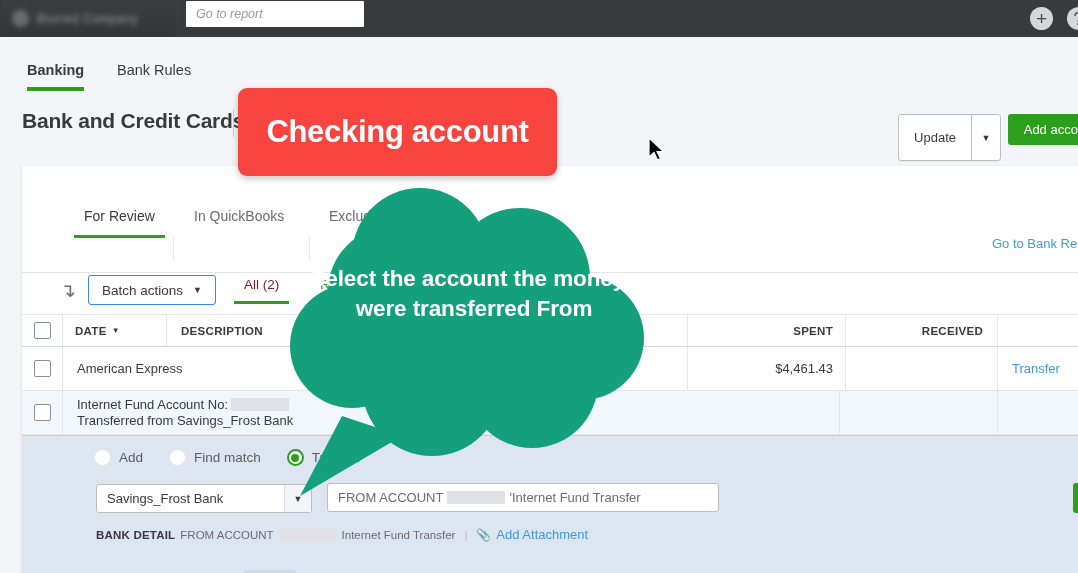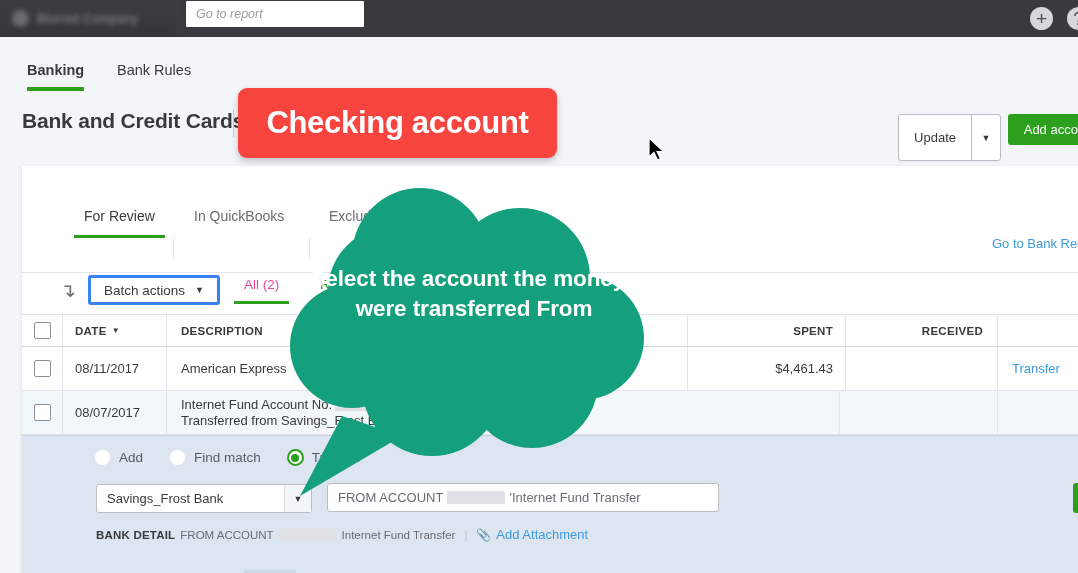--- a/index.html
+++ b/index.html
@@ -131,29 +131,29 @@
 
   
   .toolbar { position: absolute; top: 103px; left: 0; width: 100%; height: 46px; }
   .sort-icon {
     position: absolute; left: 38px; top: 10px; width: 16px; height: 24px;
     color: #6b6c72; font-size: 19px; line-height: 24px;
   }
   .batch-actions {
     position: absolute; left: 66px; top: 6px; height: 30px;
     display: flex; align-items: center; gap: 10px; padding: 0 13px;
-    background: #fff; border: 3px solid #3b82f6; border-radius: 3px;
+    background: #fff; border: 1px solid #3b82f6; border-radius: 3px;
     font-size: 13.5px; color: #393a3d; cursor: pointer;
   }
   .batch-actions .caret { font-size: 9px; }
   .filter-tab {
     position: absolute; top: 8px; padding-bottom: 12px;
     font-size: 13.5px; cursor: pointer; white-space: nowrap;
   }
-  #filter-all { left: 222px; color: #ec4899; }
+  #filter-all { left: 222px; color: #7f1d1d; }
   #filter-all::after {
     content: ""; position: absolute; left: -10px; right: -10px; bottom: 0;
     height: 3px; background: #2ca01c;
   }
   #filter-recognized { left: 298px; color: #2ca01c; }
 
   
   .tbl { position: absolute; top: 148px; left: 0; width: 100%; }
   .tbl-row { position: relative; display: flex; align-items: stretch; width: 100%; }
   .th-row { height: 33px; border-top: 1px solid #e3e5e8; border-bottom: 1px solid #d4d7dc; background: #fff; }
@@ -225,21 +225,21 @@
   .bank-detail .pipe { color: #b9bcc1; margin: 0 4px; }
   .bank-detail .attach { color: #3d9bdd; font-size: 13px; cursor: pointer; }
   .clip-icon { color: #b9bcc1; font-size: 12px; }
   .bottom-chip {
     position: absolute; left: 222px; bottom: -4px; width: 52px; height: 10px;
     background: #cfd9e6; border-radius: 2px;
   }
 
   
   .callout-red {
-    position: absolute; left: 238px; top: 88px; width: 319px; height: 70px;
+    position: absolute; left: 238px; top: 88px; width: 319px; height: 88px;
     background: #f7443f; border-radius: 9px;
     display: flex; align-items: center; justify-content: center;
     box-shadow: 0 3px 7px rgba(0,0,0,.22);
     z-index: 40;
   }
   .callout-red span {
     color: #fff; font-size: 31px; font-weight: bold; letter-spacing: -.3px;
   }
 
   .callout-cloud { position: absolute; left: 282px; top: 186px; width: 380px; height: 310px; z-index: 45; }
@@ -320,34 +320,32 @@
         <div class="c-desc">DESCRIPTION</div>
         <div class="c-spent">SPENT</div>
         <div class="c-recv">RECEIVED</div>
         <div class="c-action"></div>
       </div>
 
       <div class="tbl-row td-row">
         <div class="c-check">
           <div class="cbox"></div>
         </div>
-        <div class="c-date">08/11/2017</div>
         <div class="c-desc">
           <span>American Express</span>
         </div>
         <div class="c-spent">$4,461.43</div>
         <div class="c-recv"></div>
         <div class="c-action">Transfer</div>
       </div>
 
       <div class="tbl-row td-row selected">
         <div class="c-check">
           <div class="cbox"></div>
         </div>
-        <div class="c-date">08/07/2017</div>
         <div class="c-desc">
           <span><span>Internet Fund Account No:</span><span class="redact" style="width:58px;margin-left:3px;"></span></span>
           <span>Transferred from Savings_Frost Bank</span>
         </div>
         <div class="c-spent"></div>
         <div class="c-action"></div>
       </div>
     </div>
 
     <div class="edit-panel">

